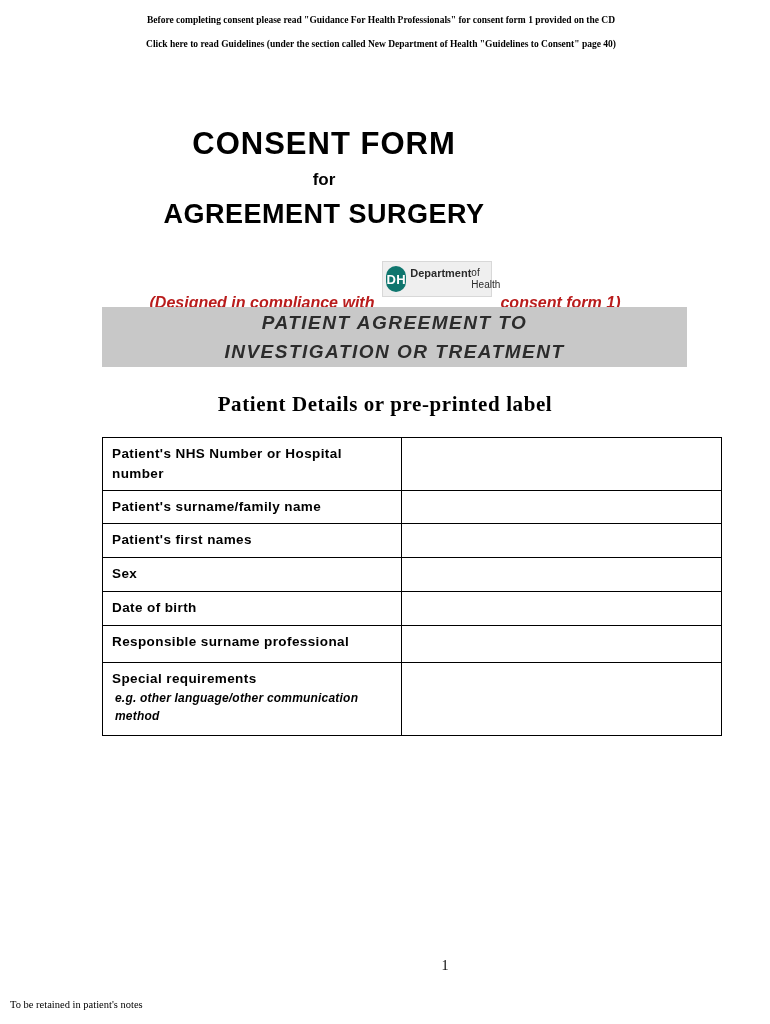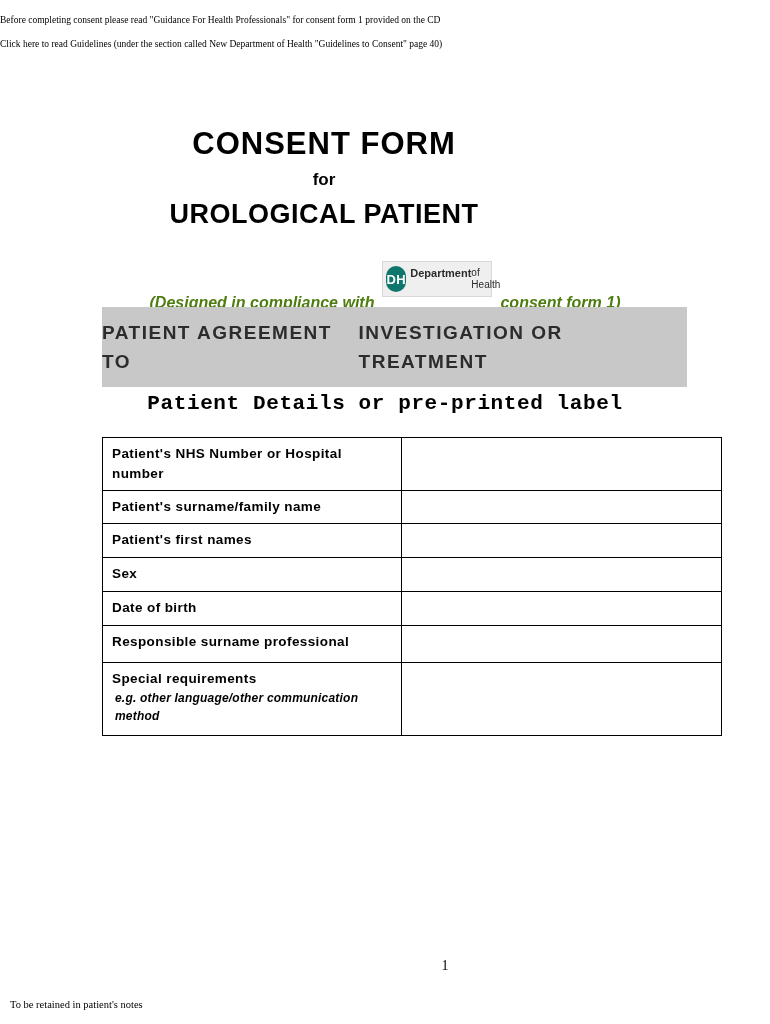--- a/index.html
+++ b/index.html
@@ -21,26 +21,26 @@
     height: 1024px;
     box-sizing: border-box;
   }
 
   
   .top-notes {
     position: absolute;
     top: 8px;
     left: 0;
     width: 770px;
-    text-align: left;
+    text-align: center;
     padding-right: 8px;
     box-sizing: border-box;
     font-family: "Liberation Serif", serif;
     font-size: 9.5px;
-    font-weight: normal;
+    font-weight: bold;
     line-height: 24px;
   }
   .top-notes div { white-space: nowrap; }
 
   
   .title-block {
     position: absolute;
     top: 125px;
     left: 0;
     width: 648px;
@@ -77,21 +77,21 @@
     display: flex;
     align-items: center;
     justify-content: center;
     gap: 8px;
   }
   .designed-text {
     font-family: "Liberation Sans", sans-serif;
     font-size: 16px;
     font-weight: bold;
     font-style: italic;
-    color: #4d7c0f;
+    color: #b91c1c;
     margin-top: 48px;
   }
   .dh-logo {
     width: 110px;
     height: 36px;
     background: #efefef;
     border: 1px solid #d8d8d8;
     display: flex;
     align-items: center;
     gap: 4px;
@@ -125,43 +125,45 @@
     color: #2b2b2b;
   }
   .dh-words span.small { font-size: 10px; font-weight: normal; }
 
   
   .banner {
     position: absolute;
     top: 307px;
     left: 102px;
     width: 585px;
-    height: 80px;
+    height: 60px;
     background: #c8c8c8;
     display: flex;
-    align-items: center;
-    justify-content: center;
+    flex-direction: column;
+    align-items: center;
+    justify-content: center;
+    font-style: italic;
   }
   .banner div {
     font-family: "Liberation Sans", sans-serif;
     font-size: 19px;
     font-weight: bold;
     letter-spacing: 1.5px;
     color: #2c2c2c;
     line-height: 29px;
   }
 
   
   .section-heading {
     position: absolute;
     top: 392px;
     left: 0;
     width: 770px;
     text-align: center;
-    font-family: Liberation Mono, monospace;
+    font-family: Liberation Serif, serif;
     font-size: 21px;
     font-weight: bold;
     letter-spacing: 0.6px;
   }
 
   
   table.details {
     position: absolute;
     top: 437px;
     left: 102px;
@@ -222,21 +224,21 @@
 <div class="page">
 
   <div class="top-notes">
     <div>Before completing consent please read "Guidance For Health Professionals" for consent form 1 provided on the CD</div>
     <div>Click here to read Guidelines (under the section called New Department of Health "Guidelines to Consent" page 40)</div>
   </div>
 
   <div class="title-block">
     <div class="title-main">CONSENT FORM</div>
     <div class="title-for">for</div>
-    <div class="title-sub">UROLOGICAL PATIENT</div>
+    <div class="title-sub">AGREEMENT SURGERY</div>
   </div>
 
   <div class="designed-row">
     <span class="designed-text">(Designed in compliance with</span>
     <span class="dh-logo">
       <span class="dh-badge">DH</span>
       <span class="dh-words">
         <span>Department</span>
         <span class="small">of Health</span>
       </span>

